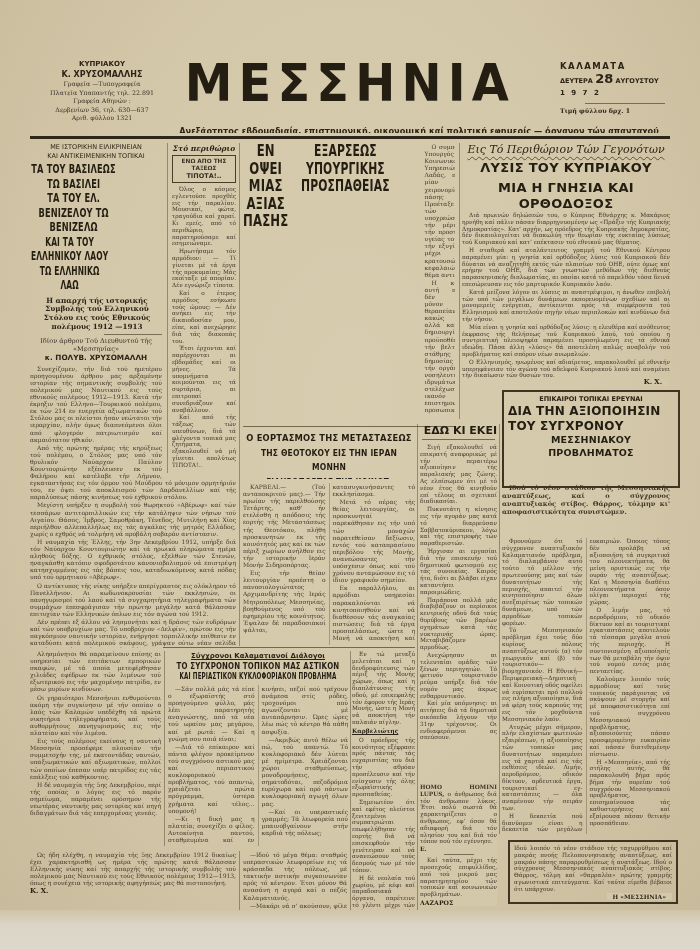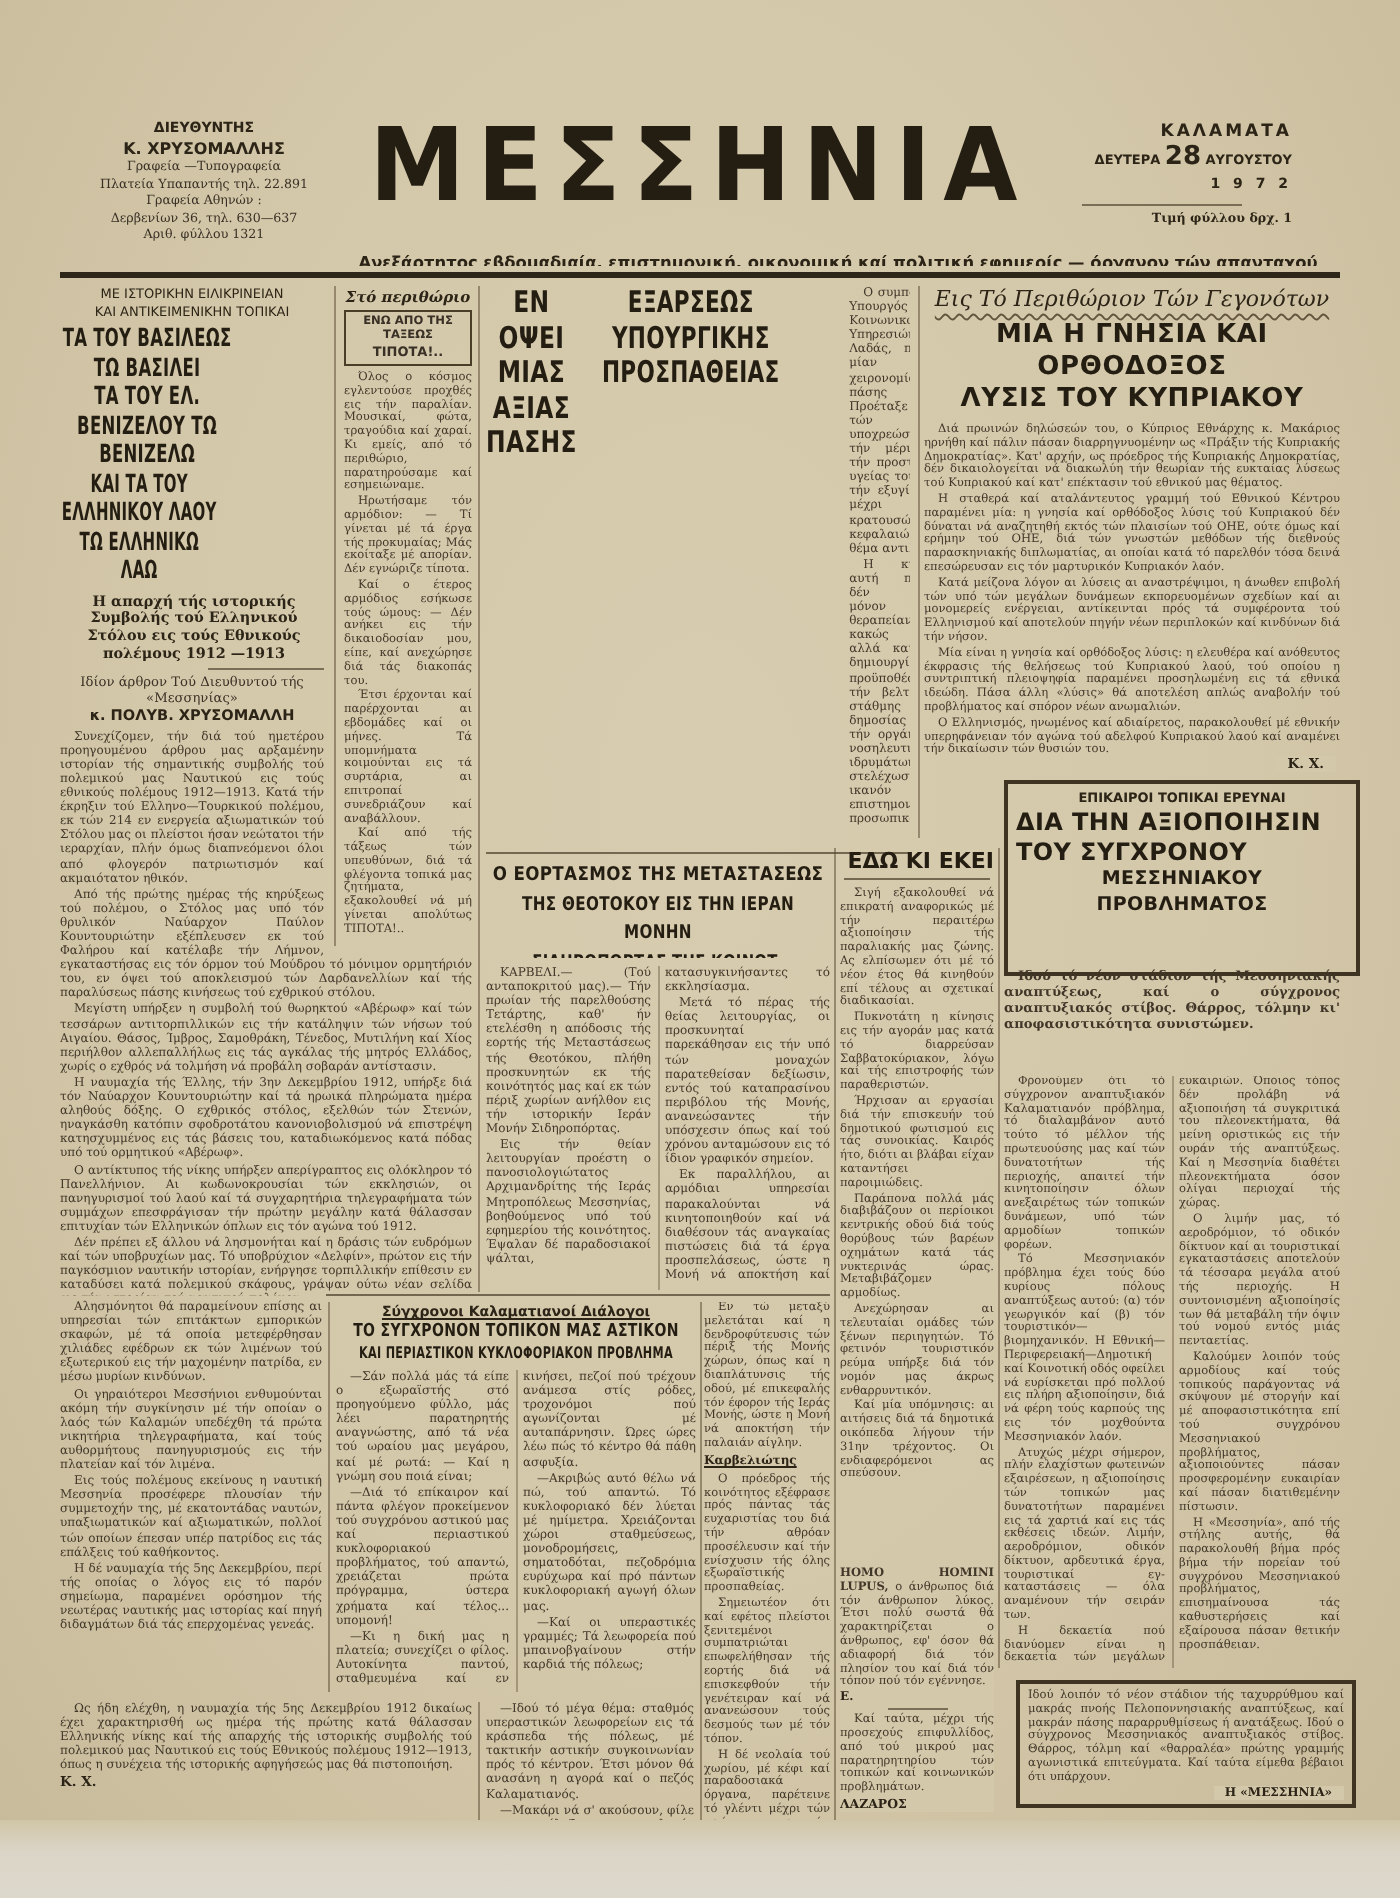--- a/index.html
+++ b/index.html
@@ -21,35 +21,35 @@
   .boxed{border:1px solid #4a3e28}
   .script-kick{font-style:italic;font-size:11px;text-align:center;color:#2c2416;
     text-decoration:underline wavy rgba(70,56,34,.8) 1px;text-underline-offset:3px}
 </style>
 </head>
 <body>
 
 <div id="page">
 
   <div class="zone" style="left:32px;top:60px;width:140px;height:74px;text-align:center">
-    <div style="font:bold 7px/9px 'DejaVu Sans',sans-serif;color:#2c2416">ΔΙΕΥΘΥΝΤΗΣ</div>
+    <div style="font:bold 7px/9px 'DejaVu Sans',sans-serif;color:#2c2416">ΚΥΠΡΙΑΚΟΥ</div>
     <div style="font:bold 8px/11px 'DejaVu Sans',sans-serif;color:#2c2416">Κ. ΧΡΥΣΟΜΑΛΛΗΣ</div>
     <div style="font-size:6.3px;line-height:8.6px">Γραφεία —Τυπογραφεία</div>
     <div style="font-size:6.3px;line-height:8.6px">Πλατεία Υπαπαντής τηλ. 22.891</div>
     <div style="font-size:6.3px;line-height:8.6px">Γραφεία Αθηνών :</div>
     <div style="font-size:6.3px;line-height:8.6px">Δερβενίων 36, τηλ. 630—637</div>
     <div style="font-size:6.3px;line-height:8.6px">Αριθ. φύλλου 1321</div>
   </div>
 
   <div class="zone" style="left:170px;top:54px;width:360px;height:62px;text-align:center">
     <span style="display:inline-block;font:bold 47px/60px 'DejaVu Sans',sans-serif;letter-spacing:6px;
                color:#241d12;transform:scale(1.02,1.08);transform-origin:50% 50%">ΜΕΣΣΗΝΙΑ</span>
   </div>
 
-  <div class="zone" style="left:516px;top:60px;width:130px;height:72px;text-align:right;color:#2c2416">
+  <div class="zone" style="left:560px;top:60px;width:130px;height:72px;text-align:left;color:#2c2416">
     <div style="font:bold 8.5px/12px 'DejaVu Sans',sans-serif;letter-spacing:1.5px">ΚΑΛΑΜΑΤΑ</div>
     <div style="font:bold 6.5px/14px 'DejaVu Sans',sans-serif">
       <span>ΔΕΥΤΕΡΑ</span>
       <span style="font-size:13px">28</span>
       <span>ΑΥΓΟΥΣΤΟΥ</span>
     </div>
     <div style="font:bold 7px/10px 'DejaVu Sans',sans-serif;letter-spacing:2px">1 9 7 2</div>
     <div class="mini-rule" style="width:80px;margin-top:5px"></div>
     <div style="font:bold 6.3px/10px 'DejaVu Serif',serif">Τιμή φύλλου δρχ. 1</div>
   </div>
@@ -187,22 +187,22 @@
       </p>
       <div class="sig" style="font-size:6px">Ε.</div>
       <div class="mini-rule" style="width:30px"></div>
       <p class="para para-sm">Καί ταύτα, μέχρι τής προσεχούς επιφυλλίδος, από τού μικρού μας παρατηρητηρίου τών τοπικών καί κοινωνικών προβλημάτων.</p>
       <div class="sig" style="font-size:6.2px">ΛΑΖΑΡΟΣ</div>
     </div>
   </div>
 
   <div class="zone" style="left:462px;top:143px;width:208px;height:243px">
     <div class="script-kick" style="font-family:'DejaVu Serif',serif;margin-bottom:4px">Εις Τό Περιθώριον Τών Γεγονότων</div>
+    <div class="hl" style="font-size:13px;line-height:16px;letter-spacing:.3px;margin-bottom:4px">ΛΥΣΙΣ ΤΟΥ ΚΥΠΡΙΑΚΟΥ</div>
     <div class="hl" style="font-size:13px;line-height:16px;letter-spacing:.3px;margin-top:2px">ΜΙΑ Η ΓΝΗΣΙΑ ΚΑΙ ΟΡΘΟΔΟΞΟΣ</div>
-    <div class="hl" style="font-size:13px;line-height:16px;letter-spacing:.3px;margin-bottom:4px">ΛΥΣΙΣ ΤΟΥ ΚΥΠΡΙΑΚΟΥ</div>
     <div>
         <p class="para para-sm">Διά πρωινών δηλώσεών του, ο Κύπριος Εθνάρχης κ. Μακάριος ηρνήθη καί πάλιν πάσαν διαρρηγνυομένην ως «Πράξιν τής Κυπριακής Δημοκρατίας». Κατ' αρχήν, ως πρόεδρος τής Κυπριακής Δημοκρατίας, δέν δικαιολογείται νά διακωλύη τήν θεωρίαν τής ευκταίας λύσεως τού Κυπριακού καί κατ' επέκτασιν τού εθνικού μας θέματος.</p>
         <p class="para para-sm">Η σταθερά καί αταλάντευτος γραμμή τού Εθνικού Κέντρου παραμένει μία: η γνησία καί ορθόδοξος λύσις τού Κυπριακού δέν δύναται νά αναζητηθή εκτός τών πλαισίων τού ΟΗΕ, ούτε όμως καί ερήμην τού ΟΗΕ, διά τών γνωστών μεθόδων τής διεθνούς παρασκηνιακής διπλωματίας, αι οποίαι κατά τό παρελθόν τόσα δεινά επεσώρευσαν εις τόν μαρτυρικόν Κυπριακόν λαόν.</p>
         <p class="para para-sm">Κατά μείζονα λόγον αι λύσεις αι αναστρέψιμοι, η άνωθεν επιβολή τών υπό τών μεγάλων δυνάμεων εκπορευομένων σχεδίων καί αι μονομερείς ενέργειαι, αντίκεινται πρός τά συμφέροντα τού Ελληνισμού καί αποτελούν πηγήν νέων περιπλοκών καί κινδύνων διά τήν νήσον.</p>
         <p class="para para-sm">Μία είναι η γνησία καί ορθόδοξος λύσις: η ελευθέρα καί ανόθευτος έκφρασις τής θελήσεως τού Κυπριακού λαού, τού οποίου η συντριπτική πλειοψηφία παραμένει προσηλωμένη εις τά εθνικά ιδεώδη. Πάσα άλλη «λύσις» θά αποτελέση απλώς αναβολήν τού προβλήματος καί σπόρον νέων ανωμαλιών.</p>
         <p class="para para-sm">Ο Ελληνισμός, ηνωμένος καί αδιαίρετος, παρακολουθεί μέ εθνικήν υπερηφάνειαν τόν αγώνα τού αδελφού Κυπριακού λαού καί αναμένει τήν δικαίωσιν τών θυσιών του.</p>
       </div>
     <div class="sig" style="position:absolute;right:2px;bottom:0;background:#d4c8aa;padding-left:6px">Κ. Χ.</div>
   </div>
 

